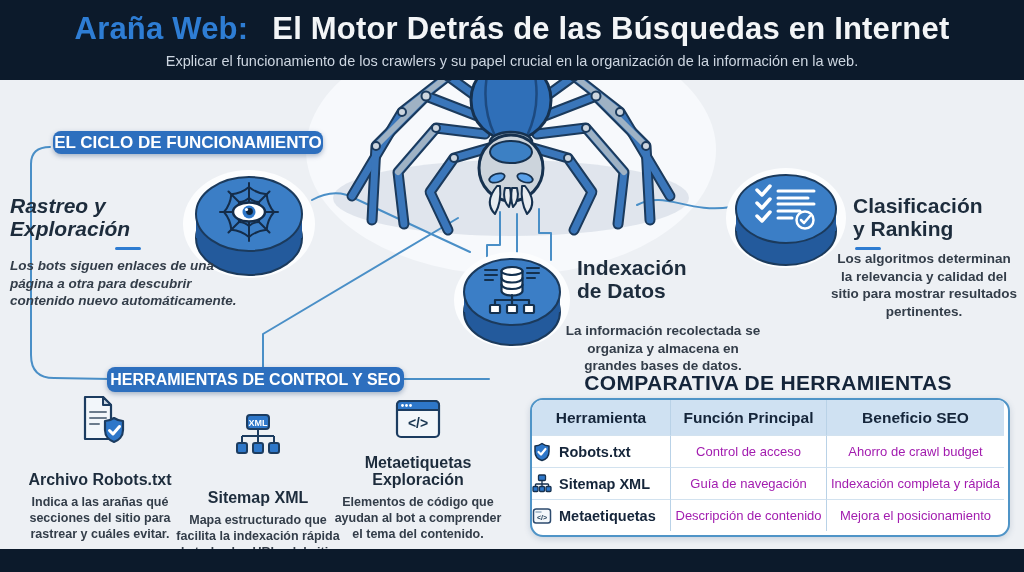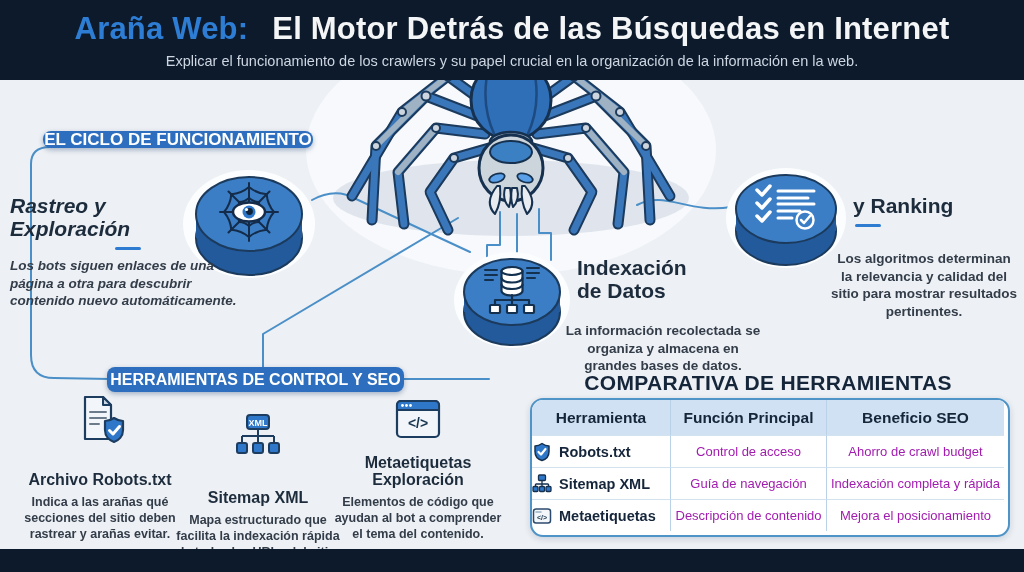--- a/index.html
+++ b/index.html
@@ -14,21 +14,21 @@
   .title{font-size:31px;font-weight:bold;letter-spacing:.2px;white-space:nowrap;}
   .title .hl{color:#2e7dd4;}
   .title .rest{color:#f3f5f7;margin-left:24px;}
   .subtitle{margin-top:6px;font-size:14.5px;color:#cdd6e1;}
   
   .botbar{left:0;bottom:0;width:1024px;height:23px;background:#0c1a2b;z-index:3;}
   
   .badge{background:#2d6fbe;color:#fff;font-weight:bold;text-align:center;
          border-radius:8px;box-shadow:0 2px 5px rgba(25,60,110,.35);
          display:flex;align-items:center;justify-content:center;}
-  #cycle-badge{left:43px;top:131px;width:270px;height:17px;font-size:17px;}
+  #cycle-badge{left:53px;top:131px;width:270px;height:23px;font-size:17px;}
   #tools-badge{left:107px;top:367px;width:297px;height:25px;font-size:16px;}
   
   .step-title{font-weight:bold;color:#1d2c3c;font-size:21px;line-height:1.1;}
   .step-desc{font-weight:bold;color:#333d49;font-size:13.5px;line-height:1.3;}
   .underline{width:26px;height:3px;background:#2e7cd1;border-radius:2px;}
   #rastreo-block{left:10px;top:194px;width:235px;text-align:left;font-style:italic;}
   #rastreo-block .underline{margin:7px auto 7px;}
   #indexacion-title{left:577px;top:256px;width:150px;text-align:left;}
   #indexacion-desc{left:563px;top:322px;width:200px;text-align:center;}
   #clasificacion-title{left:853px;top:194px;width:160px;text-align:left;}
@@ -218,40 +218,41 @@
   </div>
 
   <div id="indexacion-title" class="abs z2 step-title">
     <div>Indexación</div>
     <div>de Datos</div>
   </div>
   <div id="indexacion-desc" class="abs z2 step-desc">La información recolectada se organiza y almacena en grandes bases de datos.</div>
 
   <div id="clasificacion-title" class="abs z2">
     <div class="step-title">
+      <div>Clasificación</div>
       <div>y Ranking</div>
     </div>
     <div class="underline"></div>
   </div>
   <div id="clasificacion-desc" class="abs z2 step-desc">Los algoritmos determinan la relevancia y calidad del sitio para mostrar resultados pertinentes.</div>
 
   <div id="tools-badge" class="abs z2 badge">HERRAMIENTAS DE CONTROL Y SEO</div>
 
   <div id="tool-0" class="abs z2 tool-col">
     <svg width="52" height="52" viewBox="0 0 52 52">
       <path d="M 11 3 H 29 L 37 11 V 45 H 11 Z" fill="#f2f6fa" stroke="#1c3c60" stroke-width="2.2" stroke-linejoin="round"></path>
       <path d="M 29 3 V 11 H 37 Z" fill="#c9d6e2" stroke="#1c3c60" stroke-width="2" stroke-linejoin="round"></path>
       <path d="M 16 18 H 32 M 16 24 H 32 M 16 30 H 25" stroke="#6b7b8c" stroke-width="2" stroke-linecap="round"></path>
       <path d="M 40 24 C 43 26 46 27 49 27 V 36 C 49 42.5 44.5 46.5 40 48 C 35.5 46.5 31 42.5 31 36 V 27 C 34 27 37 26 40 24 Z" fill="#2e77c9" stroke="#1c3c60" stroke-width="2.2" stroke-linejoin="round"></path>
       <path d="M 35.5 36.5 L 39 40 L 45.5 32.5" fill="none" stroke="#fff" stroke-width="3" stroke-linecap="round" stroke-linejoin="round"></path>
     </svg>
     <div class="tool-head">
       <div>Archivo Robots.txt</div>
     </div>
-    <div class="tool-desc">Indica a las arañas qué secciones del sitio deben rastrear y arañas evitar.</div>
+    <div class="tool-desc">Indica a las arañas qué secciones del sitio para rastrear y cuáles evitar.</div>
   </div>
 
   <div id="tool-1" class="abs z2 tool-col">
     <svg width="52" height="52" viewBox="0 0 52 52">
       <rect x="15" y="3" width="22" height="14" rx="3" fill="#2e77c9" stroke="#1c3c60" stroke-width="2"></rect>
       <text x="26" y="13.5" text-anchor="middle" font-family="Liberation Sans, sans-serif" font-size="9" font-weight="bold" fill="#fff">XML</text>
       <path d="M 26 17 V 24 M 10 24 H 42 M 10 24 V 31 M 26 24 V 31 M 42 24 V 31" fill="none" stroke="#1c3c60" stroke-width="2"></path>
       <rect x="5" y="31" width="10" height="10" rx="2" fill="#2e77c9" stroke="#1c3c60" stroke-width="2"></rect>
       <rect x="21" y="31" width="10" height="10" rx="2" fill="#2e77c9" stroke="#1c3c60" stroke-width="2"></rect>
       <rect x="37" y="31" width="10" height="10" rx="2" fill="#2e77c9" stroke="#1c3c60" stroke-width="2"></rect>

